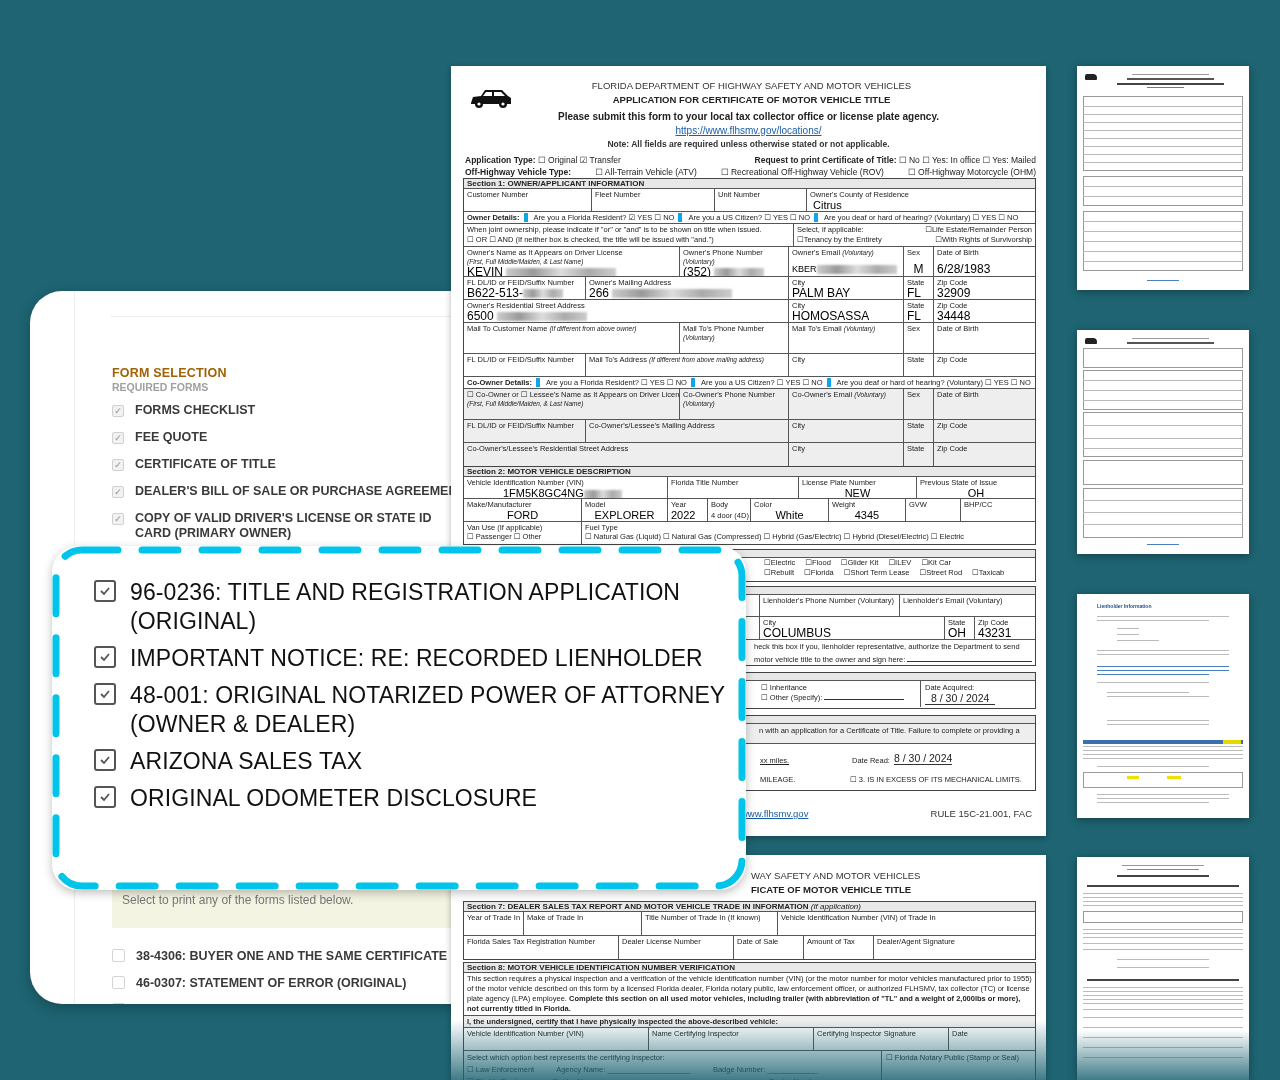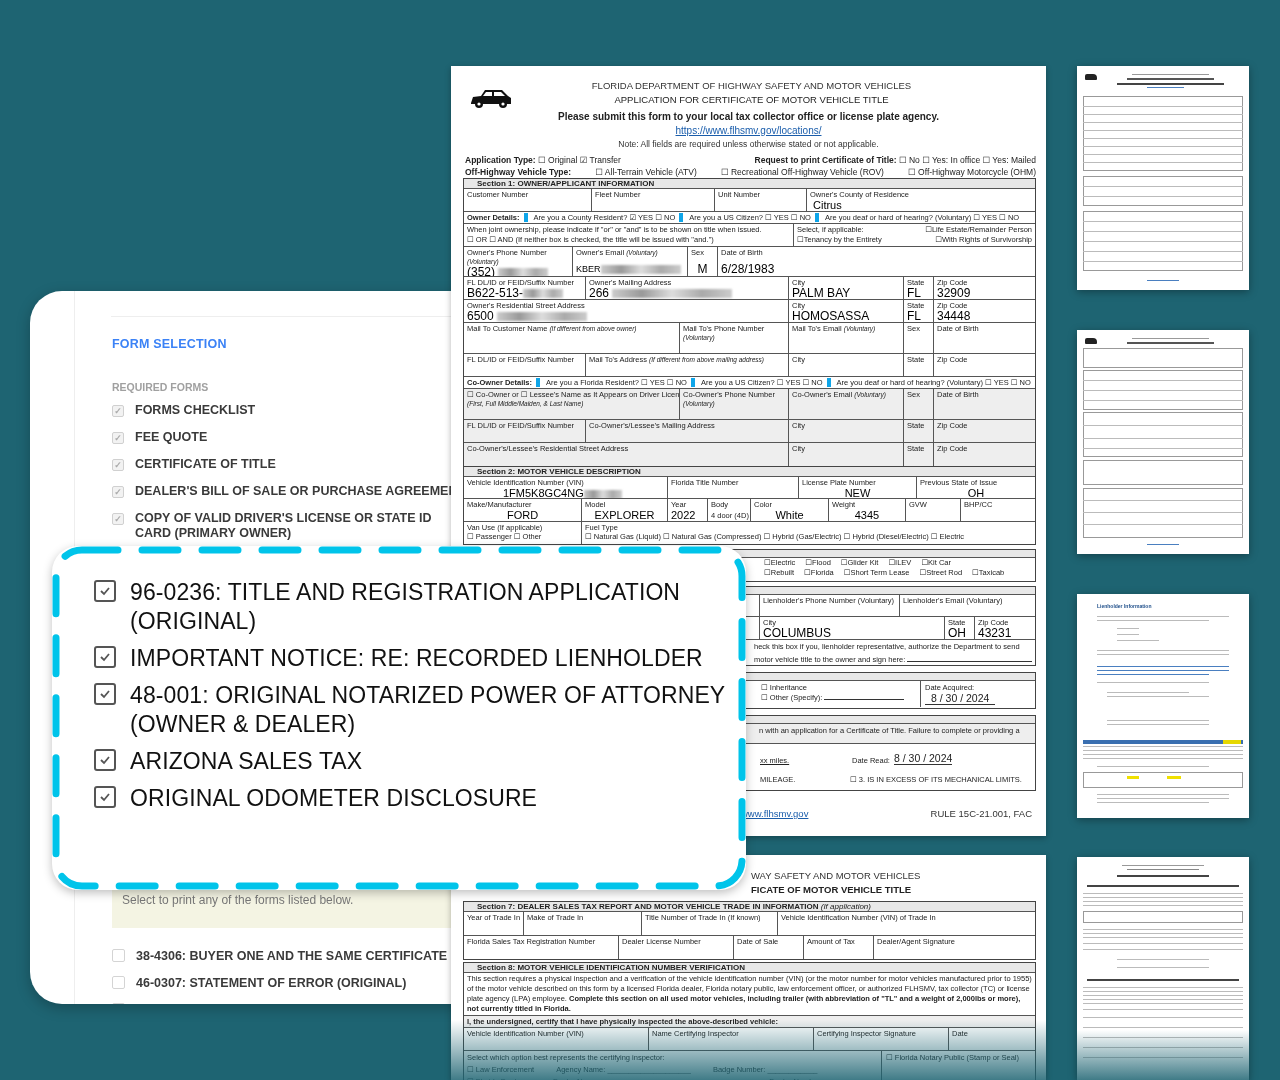--- a/index.html
+++ b/index.html
@@ -3,45 +3,45 @@
 <meta charset="utf-8">
 <style>
 *{box-sizing:border-box;margin:0;padding:0}
 html,body{width:1280px;height:1080px;overflow:hidden}
 body{background:#1e6472;font-family:"Liberation Sans",sans-serif;position:relative;color:#111}
 
 
 .app-panel{position:absolute;left:30px;top:291px;width:430px;height:713px;background:#fff;border-radius:32px 0 0 32px;overflow:hidden;box-shadow:0 4px 14px rgba(0,0,0,.25)}
 .app-inner{position:absolute;left:44px;top:0;right:0;bottom:0;border-left:1px solid #eee}
 .app-divider{position:absolute;left:36px;right:0;top:25px;border-top:1px solid #eee}
-.fs-title{position:absolute;left:37px;top:46px;font-size:12.5px;color:#3b82f6;font-weight:bold;letter-spacing:.2px}
+.fs-title{position:absolute;left:37px;top:75px;font-size:12.5px;color:#a16207;font-weight:bold;letter-spacing:.2px}
 .req-title{position:absolute;left:37px;top:90px;font-size:10.5px;color:#a0a0a0;font-weight:bold}
 .req-list{position:absolute;left:37px;top:112px;width:400px}
 .req-item{display:flex;align-items:flex-start;height:27px;font-size:12.5px;font-weight:bold;color:#3a3a3a}
 .req-item .cb{width:12px;height:12px;border:1px solid #d0d0d0;border-radius:2px;background:#f2f2f2;margin-right:11px;margin-top:2px;flex:0 0 12px;font-size:9px;line-height:10px;color:#aaa;text-align:center}
 .req-item span.lbl{line-height:15px}
 .notice{position:absolute;left:37px;top:592px;width:400px;height:45px;background:#f4f4e3;font-size:12px;color:#777;padding:10px 10px}
 .opt-list{position:absolute;left:37px;top:651px;width:420px}
 .opt-item{display:flex;align-items:center;height:27px;font-size:12.5px;font-weight:bold;color:#3a3a3a;white-space:nowrap}
 .opt-item .cb{width:13px;height:13px;border:1px solid #d4d4d4;border-radius:2px;background:#fff;margin-right:11px;flex:0 0 13px}
 
 
 .doc1{position:absolute;left:451px;top:66px;width:595px;height:770px;background:#fff;box-shadow:0 2px 6px rgba(0,0,0,.3);font-size:8px;color:#222;overflow:hidden}
 .doc-head{position:absolute;left:0;right:0;top:14px;text-align:center}
 .doc-head .dept{font-size:9.5px;color:#333;margin-left:6px}
-.doc-head .apptitle{font-size:9.5px;font-weight:normal;margin-top:3px;margin-left:6px}
+.doc-head .apptitle{font-size:9.5px;font-weight:bold;margin-top:3px;margin-left:6px}
 .doc-head .submit{font-size:10px;font-weight:bold;margin-top:6px}
 .doc-head .link{font-size:10px;color:#1a5dab;text-decoration:underline;margin-top:3px}
-.doc-head .note{font-size:8.5px;font-weight:normal;color:#333;margin-top:3px}
+.doc-head .note{font-size:8.5px;font-weight:bold;color:#333;margin-top:3px}
 .car-icon{position:absolute;left:18px;top:22px;width:44px;height:22px}
 .apptype{position:absolute;left:14px;top:89px;right:10px;font-size:8.5px;line-height:11.5px}
 .apptype b{font-weight:bold}
 .row-flex{display:flex;justify-content:space-between}
 .sec{position:absolute;left:12px;right:10px;border:1.5px solid #444}
-.sec-title{background:#e8e8e8;font-weight:bold;font-size:8px;height:10px;line-height:10px;padding-left:13px;border-bottom:1px solid #555}
+.sec-title{background:#e8e8e8;font-weight:bold;font-size:8px;height:10px;line-height:10px;padding-left:3px;border-bottom:1px solid #555}
 .grid{display:flex;border-bottom:1px solid #555}
 .grid:last-child{border-bottom:none}
 .cell{border-right:1px solid #555;padding:1px 3px;position:relative;overflow:hidden}
 .cell:last-child{border-right:none}
 .cell .lab{font-size:7.5px;color:#222;white-space:nowrap}
 .cell .lab i{font-size:6.5px}
 .cell .val{font-size:12px;color:#000;line-height:13px;white-space:nowrap}
 .cell.shade{background:#eee}
 .blur{display:inline-block;height:9px;background:linear-gradient(90deg,#ccc,#999,#ddd,#aaa,#ccc);filter:blur(1px);vertical-align:middle}
 .tiny-row{font-size:7.5px;padding:1px 3px;border-bottom:1px solid #555;white-space:nowrap;display:flex;gap:6px}
@@ -163,41 +163,46 @@
       <div class="cell" style="width:92px">
           <div class="lab">Unit Number</div>
         </div>
       <div class="cell" style="flex:1">
           <div class="lab">Owner's County of Residence</div>
           <div class="val" style="font-size:11px;padding-left:3px">Citrus</div>
         </div>
     </div>
     <div class="tiny-row">
       <span class="part" style="font-weight:bold">Owner Details:</span>
-      <span class="part">Are you a County Resident? ☑ YES ☐ NO</span>
+      <span class="part">Are you a Florida Resident? ☑ YES ☐ NO</span>
       <span class="part">Are you a US Citizen? ☐ YES ☐ NO</span>
       <span class="part">Are you deaf or hard of hearing? (Voluntary) ☐ YES ☐ NO</span>
     </div>
     <div class="grid" style="height:23px">
       <div class="cell" style="width:330px;font-size:7.5px;line-height:10px">
           <div>When joint ownership, please indicate if "or" or "and" is to be shown on title when issued.</div>
           <div>☐ OR   ☐ AND   (If neither box is checked, the title will be issued with "and.")</div>
         </div>
       <div class="cell" style="flex:1;font-size:7.5px;line-height:10px">
           <div class="row-flex">
             <span>Select, if applicable:</span>
             <span>☐Life Estate/Remainder Person</span>
           </div>
           <div class="row-flex">
             <span>☐Tenancy by the Entirety</span>
             <span>☐With Rights of Survivorship</span>
           </div>
         </div>
     </div>
     <div class="grid" style="height:30px">
+      <div class="cell" style="width:216px">
+          <div class="lab">Owner's Name as It Appears on Driver License</div>
+          <div class="lab"><i>(First, Full Middle/Maiden, &amp; Last Name)</i></div>
+          <div class="val"><span>KEVIN</span> <span class="blur" style="width:110px"></span></div>
+        </div>
       <div class="cell" style="width:109px">
           <div class="lab">Owner's Phone Number</div>
           <div class="lab"><i>(Voluntary)</i></div>
           <div class="val"><span>(352)</span> <span class="blur" style="width:50px"></span></div>
         </div>
       <div class="cell" style="width:115px">
           <div class="lab"><span>Owner's Email</span> <i>(Voluntary)</i></div>
           <div class="val" style="font-size:9px;margin-top:6px"><span>KBER</span><span class="blur" style="width:80px"></span></div>
         </div>
       <div class="cell" style="width:30px">

